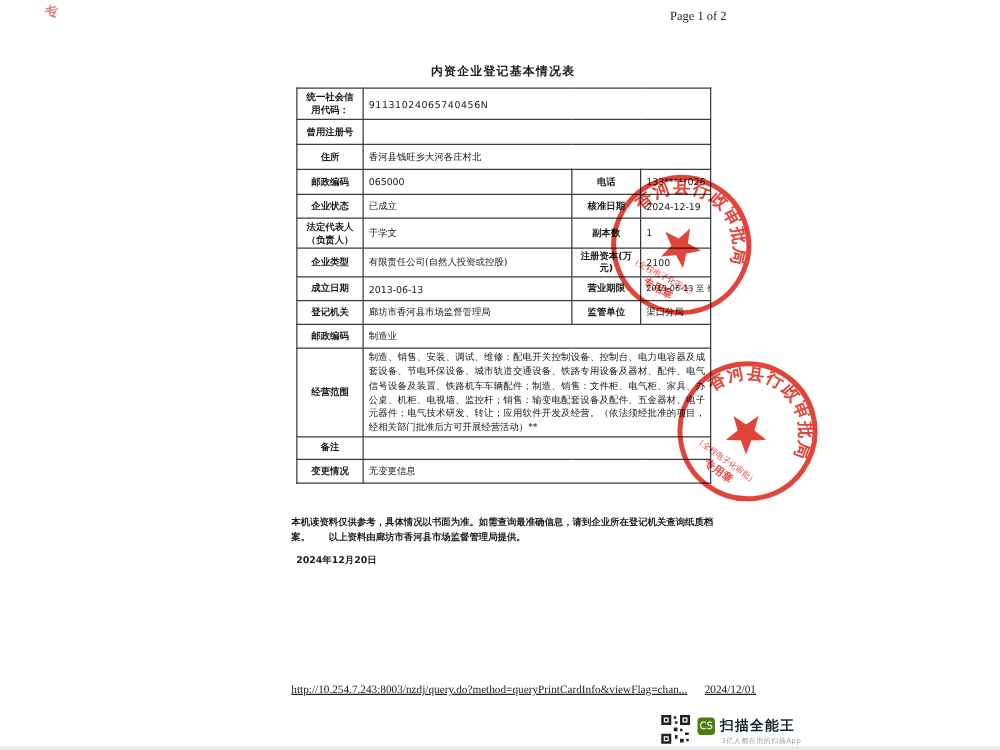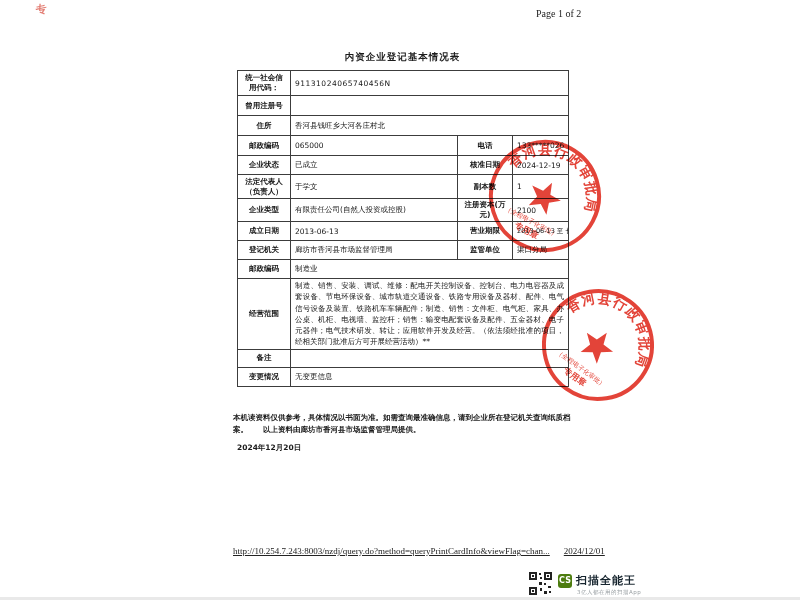--- a/index.html
+++ b/index.html
@@ -63,21 +63,21 @@
   .stamp svg { width: 100%; height: 100%; }
   .stamp text { fill: #df2a1d; }
 
   
   .scanbar { position: absolute; left: 528px; top: 571px; display: flex; align-items: flex-start; gap: 5px; }
   .qr { width: 25px; height: 25px; }
   .cs-right { display: flex; flex-direction: column; gap: 1px; padding-top: 2px; }
   .cs-row { display: flex; align-items: center; gap: 4px; }
   .cs-logo {
     width: 14px; height: 14px; background: #4d7c0f; color: #fff;
-    border-radius: 3px; font-size: 8px; font-weight: bold;
+    border-radius: 3px; font-size: 8px; font-weight: normal;
     display: flex; align-items: center; justify-content: center;
   }
   .cs-brand { font-size: 11px; font-weight: bold; color: #16242e; letter-spacing: 1px; }
   .cs-tagline { font-size: 5.5px; color: #9aa0a4; padding-left: 19px; letter-spacing: .5px; }
 
   .bottom-edge { position: absolute; left: 0; bottom: 0; width: 800px; height: 3px; background: #e9e9e9; }
 </style>
 </head>
 <body>
 

